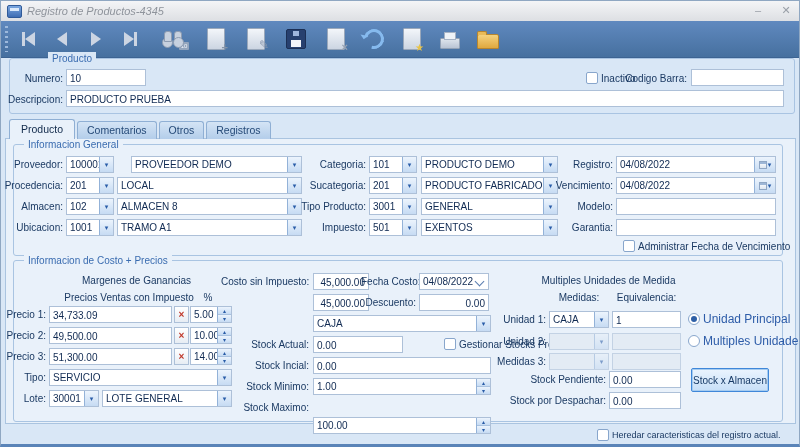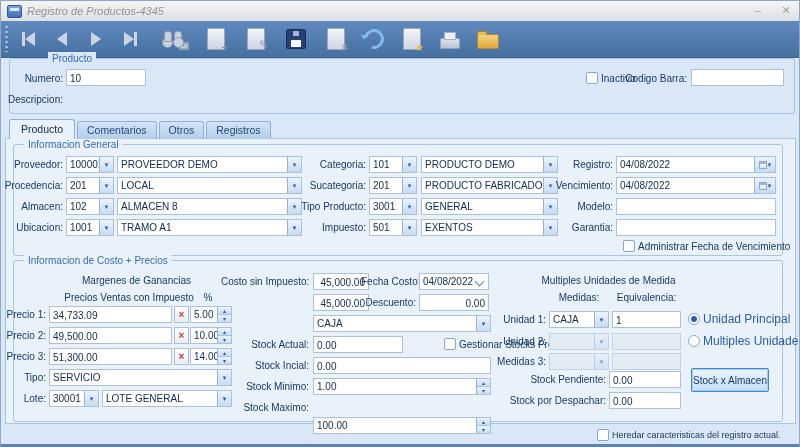--- a/index.html
+++ b/index.html
@@ -167,41 +167,42 @@
   <div class="group" style="left:8px;top:57px;width:784px;height:54px">
     <span class="glabel outer">Producto</span>
   </div>
   <div class="lbl" style="left:2px;top:69px;width:60px">Numero:</div>
   <div class="fld" style="left:65px;top:68px;width:80px">10</div>
   <div class="cb" style="left:585px;top:71px"></div>
   <div class="llbl" style="left:600px;top:70px;width:40px">Inactivo</div>
   <div class="lbl" style="left:600px;top:69px;width:86px">Codigo Barra:</div>
   <div class="fld" style="left:690px;top:68px;width:93px"></div>
   <div class="lbl" style="left:2px;top:90px;width:60px">Descripcion:</div>
+  <div class="fld" style="left:65px;top:89px;width:718px">PRODUCTO PRUEBA</div>
 
   <div class="panel"></div>
   <div class="tabs">
     <div class="tab active">Producto</div>
     <div class="tab">Comentarios</div>
     <div class="tab">Otros</div>
     <div class="tab">Registros</div>
   </div>
 
   <div class="group" style="left:12px;top:143px;width:768px;height:110px">
     <span class="glabel">Informacion General</span>
   </div>
 
   <div class="lbl" style="left:2px;top:155px;width:60px">Proveedor:</div>
   <div class="ctl" style="left:65px;top:155px;width:48px">
       <div class="val">100001</div>
       <div class="dbtn">
         <span>▾</span>
       </div>
     </div>
-  <div class="ctl" style="left:116px;top:155px;width:185px">
+  <div class="ctl" style="left:130px;top:155px;width:171px">
       <div class="val">PROVEEDOR DEMO</div>
       <div class="dbtn">
         <span>▾</span>
       </div>
     </div>
   <div class="lbl" style="left:2px;top:176px;width:60px">Procedencia:</div>
   <div class="ctl" style="left:65px;top:176px;width:48px">
       <div class="val">201</div>
       <div class="dbtn">
         <span>▾</span>

